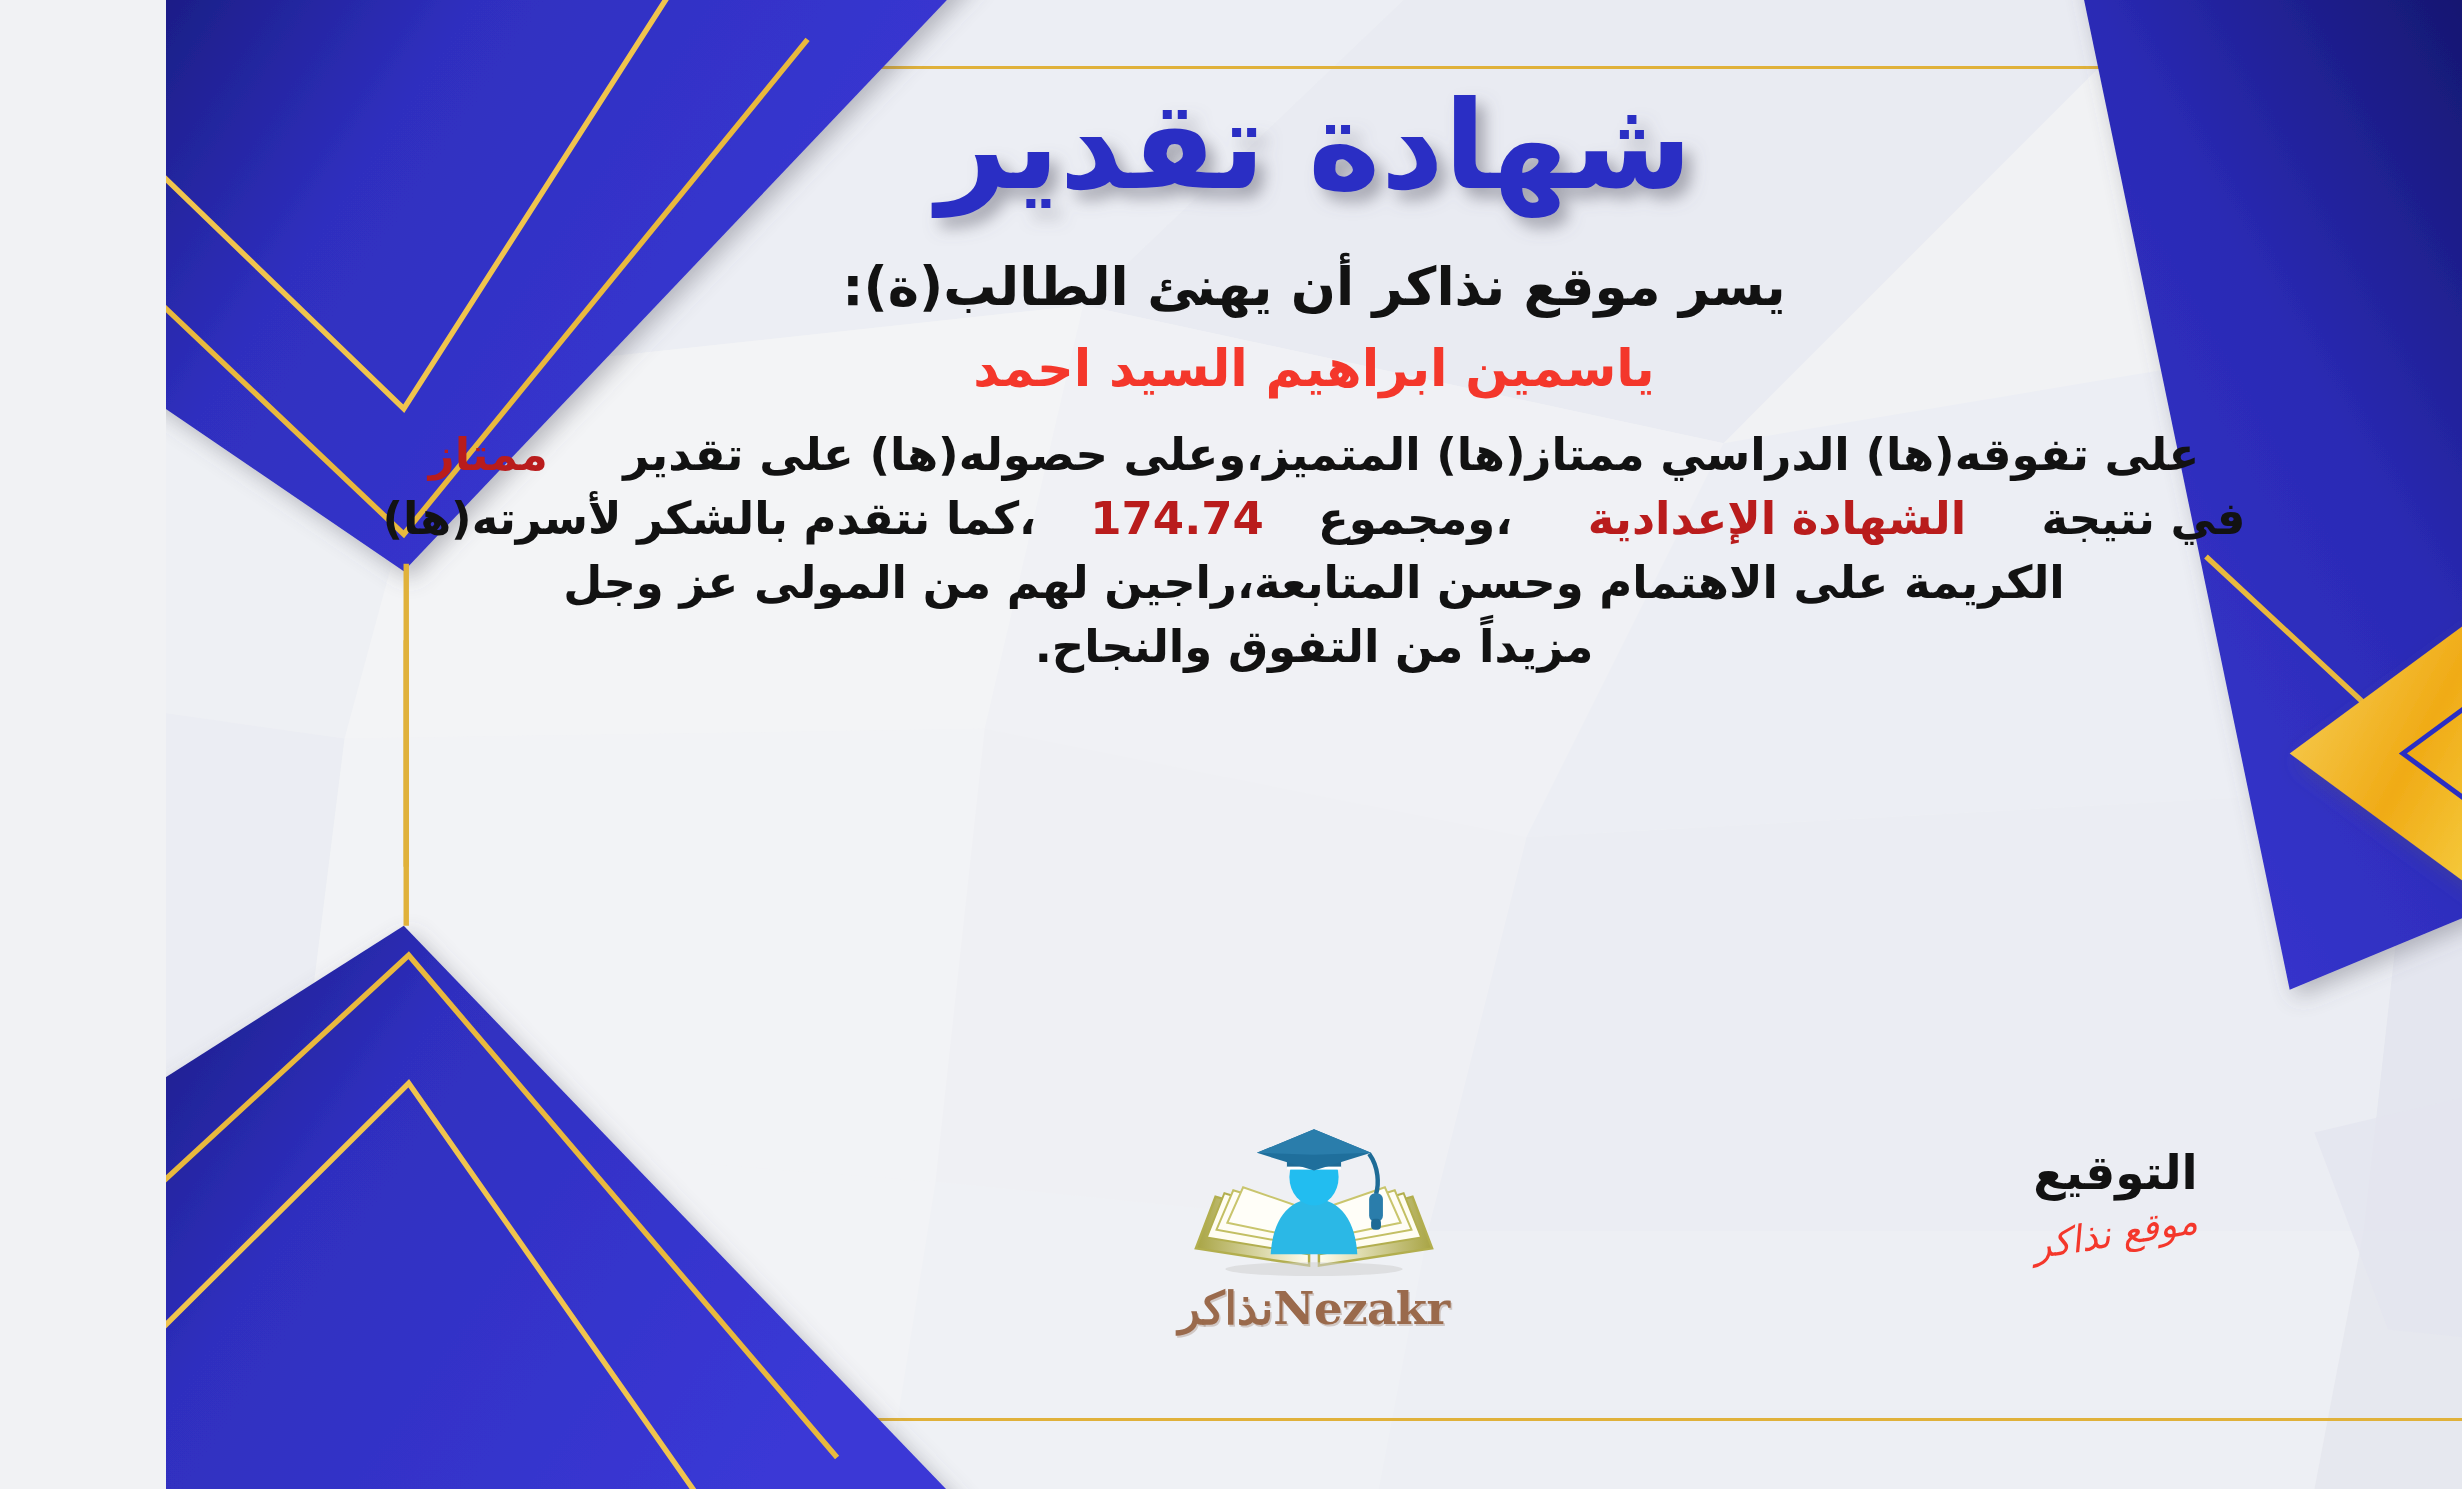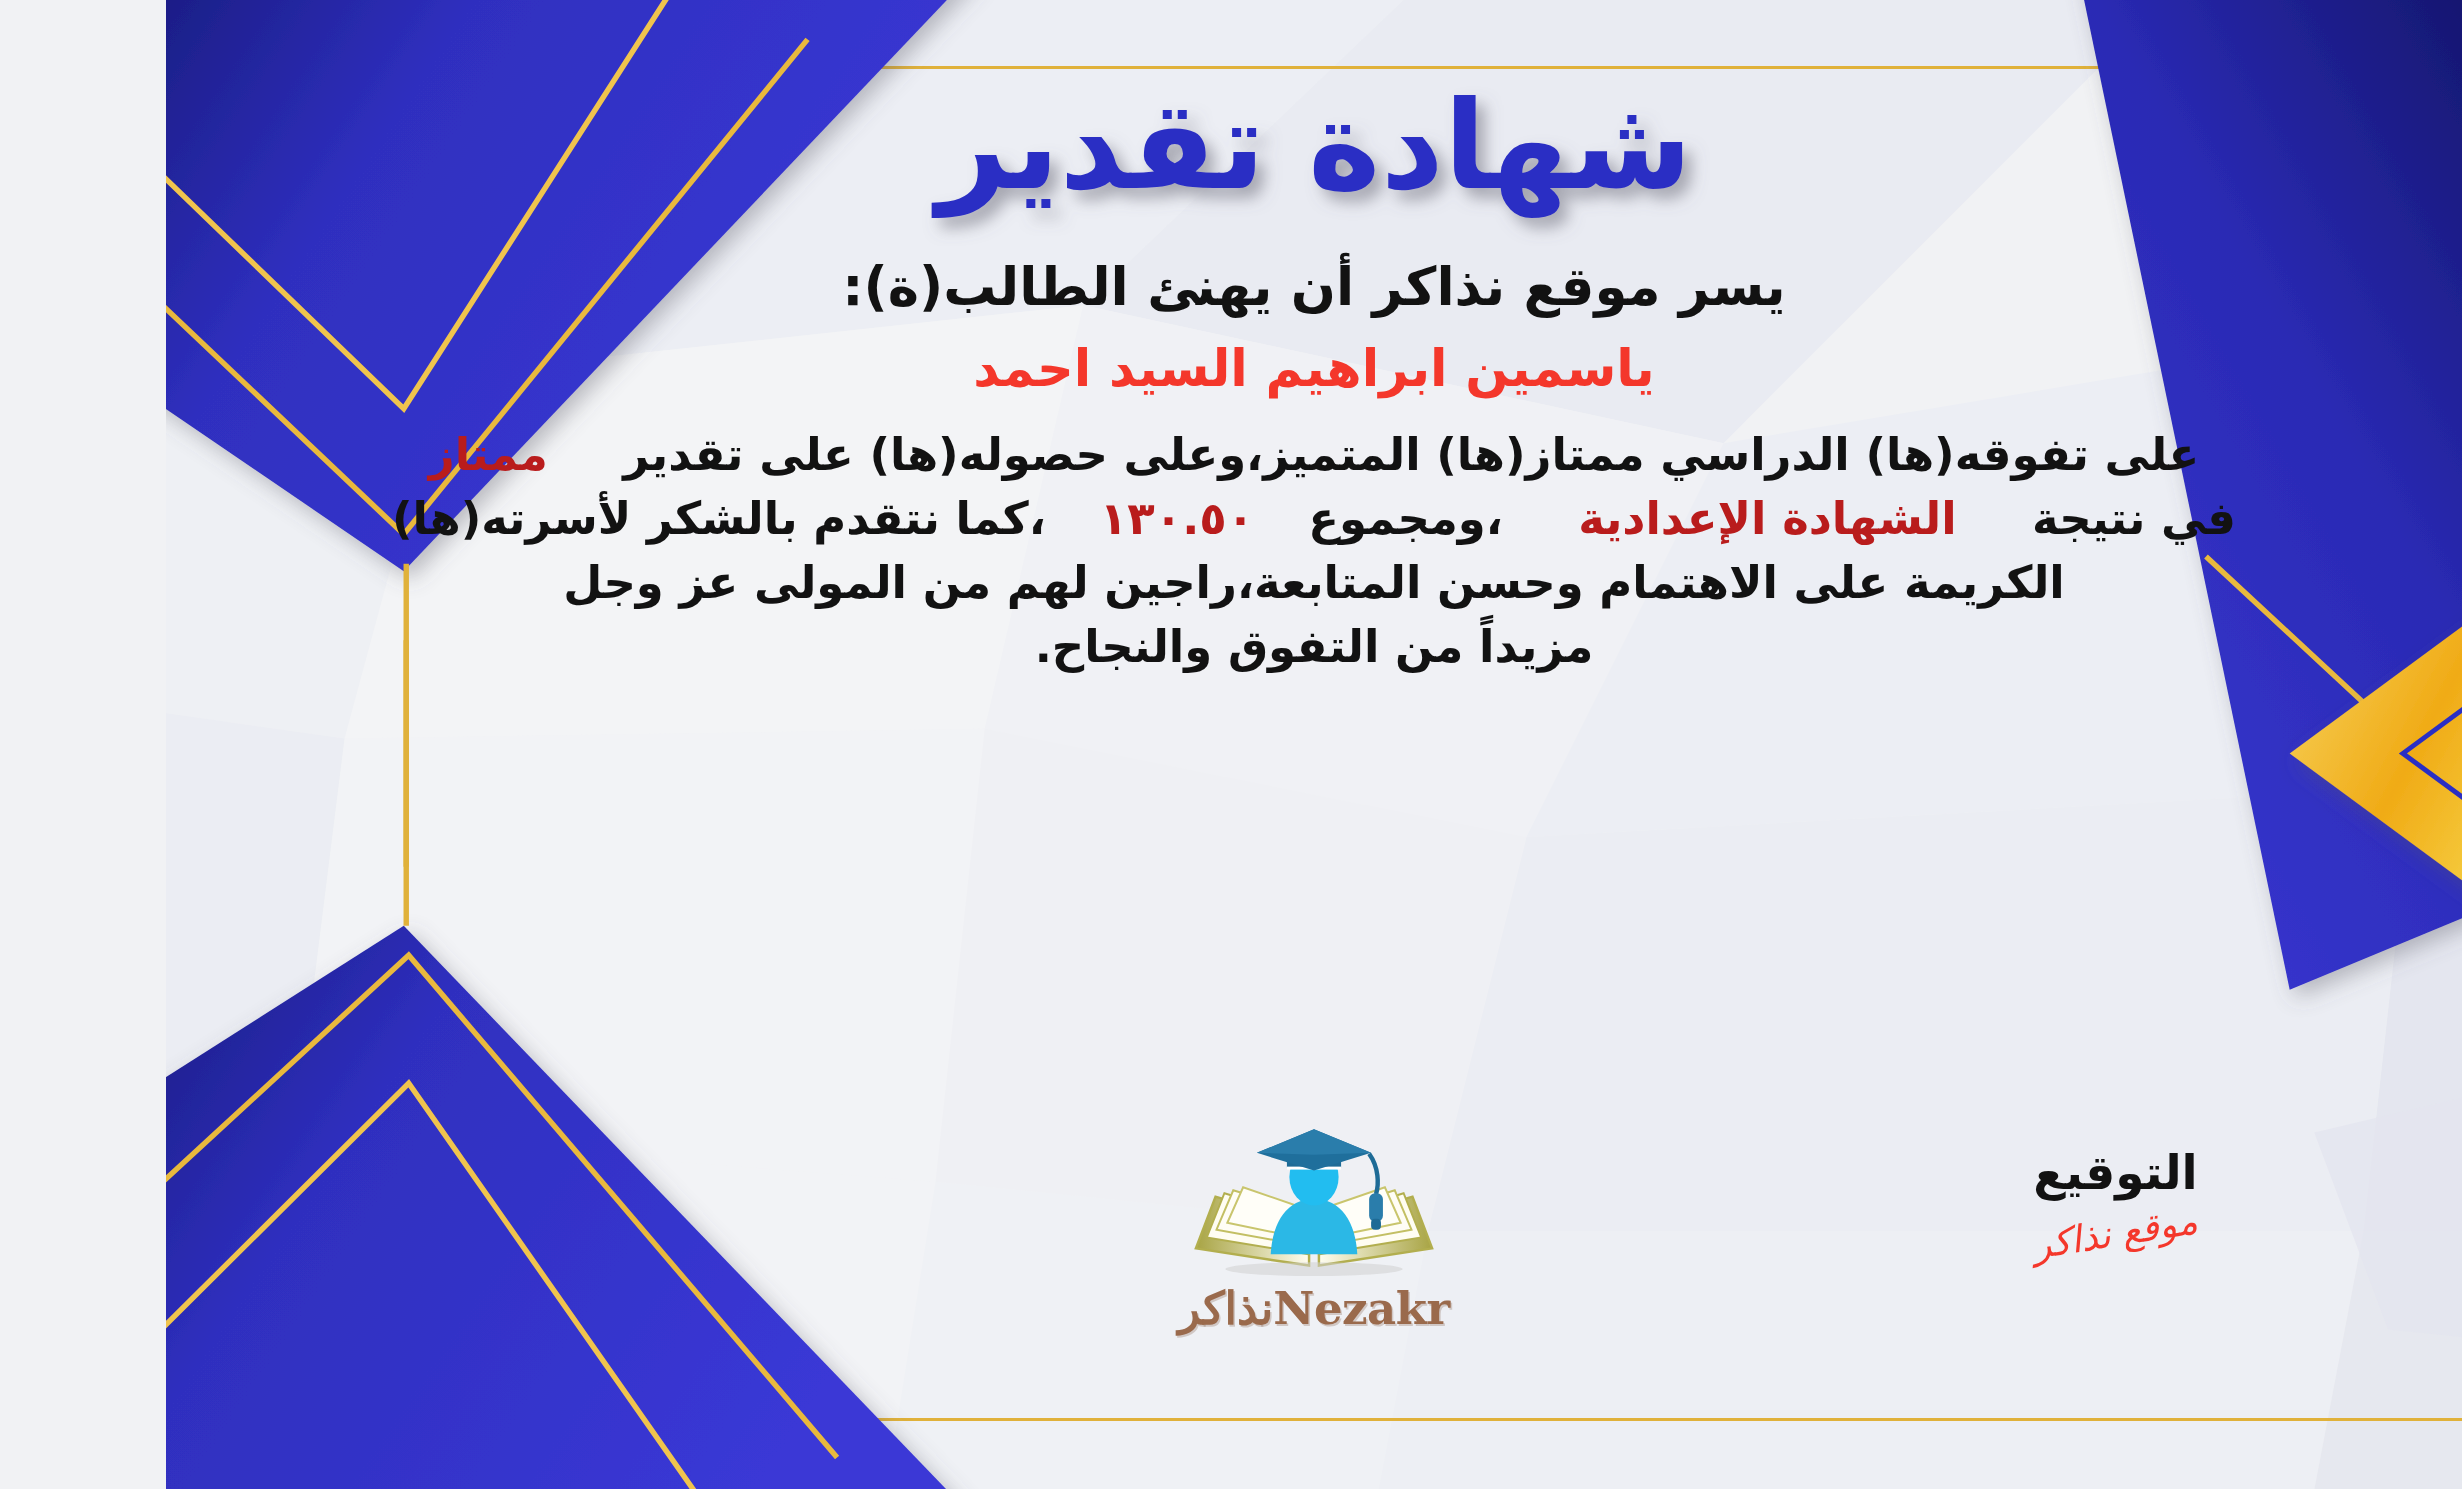--- a/index.html
+++ b/index.html
@@ -227,21 +227,21 @@
       <span class="hl">ممتاز</span>
     </span>
 
     <span class="body-line">
       <span>في نتيجة</span>
       <span class="gapw"></span>
       <span class="hl">الشهادة الإعدادية</span>
       <span class="gapw"></span>
       <span>،ومجموع</span>
       <span class="gapn"></span>
-      <span class="hl">١٣٠.٥٠</span>
+      <span class="hl">174.74</span>
       <span class="gapn"></span>
       <span>،كما نتقدم بالشكر لأسرته(ها)</span>
     </span>
 
     <span class="body-line">الكريمة على الاهتمام وحسن المتابعة،راجين لهم من المولى عز وجل</span>
 
     <span class="body-line">مزيداً من التفوق والنجاح.</span>
   </div>
 </div>
 

